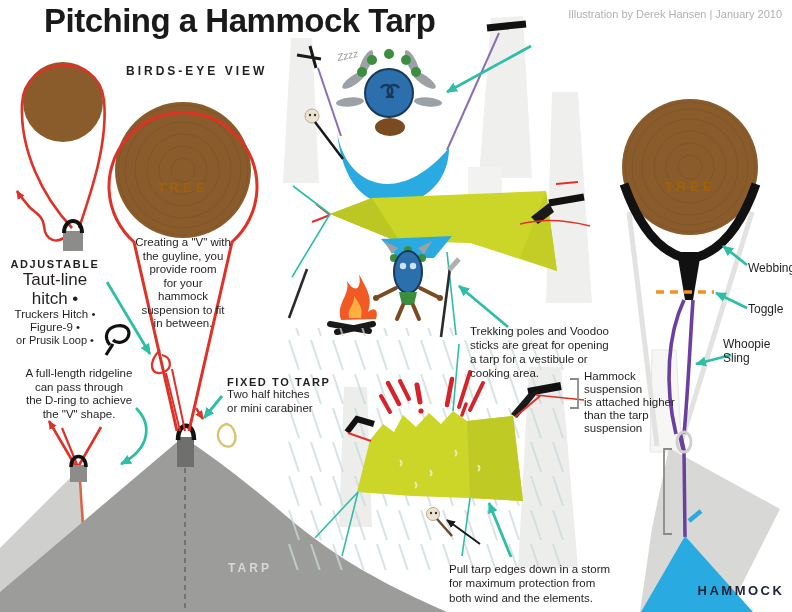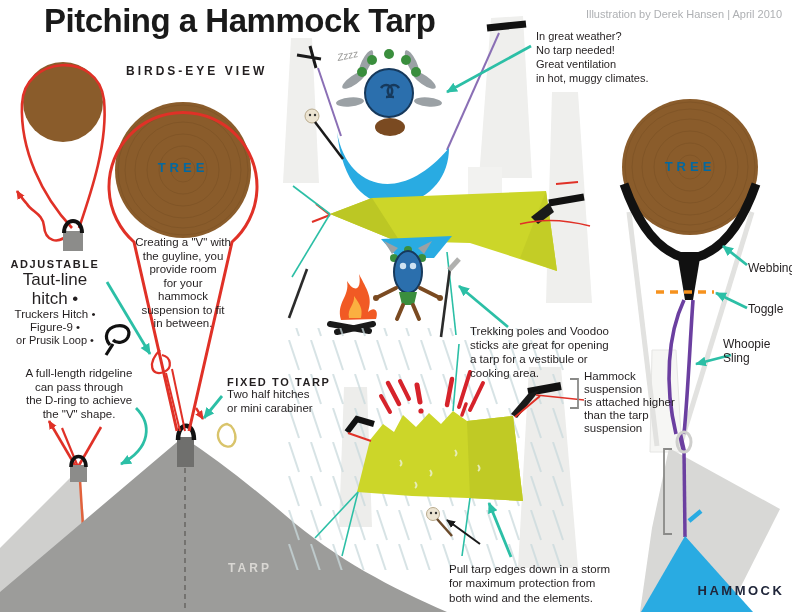--- a/index.html
+++ b/index.html
@@ -5,21 +5,21 @@
   html,body{margin:0;padding:0;background:#fff;}
   #page{position:relative;width:792px;height:612px;overflow:hidden;background:#fff;
         font-family:"Liberation Sans","DejaVu Sans",sans-serif;color:#231f20;}
   #art{position:absolute;left:0;top:0;}
   .txt{position:absolute;}
   .note{position:absolute;font-size:11.5px;line-height:1.18;color:#231f20;white-space:pre-line;}
   .caps{font-weight:bold;letter-spacing:2.2px;font-size:11px;color:#231f20;}
   .title{left:8px;top:2px;font-size:33px;font-weight:bold;letter-spacing:-0.5px;color:#1a1a1a;margin-left:36px;}
   .credit{right:10px;top:8px;font-size:11px;color:#aeb0b3;}
   .bev{left:126px;top:64px;letter-spacing:3px;font-size:12px;}
-  .treelab{font-size:13px;font-weight:bold;letter-spacing:4px;color:#0369a1;text-align:center;}
+  .treelab{font-size:13px;font-weight:bold;letter-spacing:4px;color:#a16207;text-align:center;margin-top:20px;}
   .tarplab{left:205px;top:561px;width:90px;text-align:center;font-size:12px;font-weight:bold;
            letter-spacing:3px;color:#d9d7d3;}
   .hamlab{left:686px;top:583px;width:110px;text-align:center;font-size:13px;font-weight:bold;
           letter-spacing:2.5px;color:#20263a;}
   .zzz{left:337px;top:50px;font-size:10px;color:#9a9a98;transform:rotate(-12deg);font-style:italic;}
   .right{text-align:center;}
   .ctr{text-align:center;}
   .lbl{position:absolute;font-size:12px;color:#231f20;}
 </style>
 </head>
@@ -229,21 +229,21 @@
     <polygon points="685,536 641,612 753,612" fill="#29abe2"></polygon>
     <path d="M570,379 L578,379 L578,408 L570,408" stroke="#8a8a88" stroke-width="1.8" fill="none"></path>
     <path d="M672,449 L664,449 L664,534 L672,534" stroke="#8a8a88" stroke-width="1.8" fill="none"></path>
     <line x1="747" y1="265" x2="723" y2="246" stroke="#2cbfa6" stroke-width="2.8" marker-end="url(#ahT)"></line>
     <line x1="747" y1="308" x2="716" y2="293" stroke="#2cbfa6" stroke-width="2.8" marker-end="url(#ahT)"></line>
     <line x1="731" y1="355" x2="696" y2="364" stroke="#2cbfa6" stroke-width="2.8" marker-end="url(#ahT)"></line>
   </g>
 </svg>
 
 <div class="txt title">Pitching a Hammock Tarp</div>
-<div class="txt credit">Illustration by Derek Hansen  |  April 2010</div>
+<div class="txt credit">Illustration by Derek Hansen  |  January 2010</div>
 
 <div class="txt caps bev">BIRDS-EYE VIEW</div>
 <div class="txt treelab" style="left:133px;top:160px;width:100px;">TREE</div>
 <div class="note ctr" style="left:123px;top:236px;width:120px;">Creating a "V" with
 the guyline, you
 provide room
 for your
 hammock
 suspension to fit
 in between.</div>
@@ -262,24 +262,20 @@
 the "V" shape.</div>
 
 <div class="txt" style="left:227px;top:376px;">
   <div class="caps" style="letter-spacing:1.6px;">FIXED TO TARP</div>
   <div class="note" style="position:static;">Two half hitches
 or mini carabiner</div>
 </div>
 
 <div class="txt tarplab">TARP</div>
 
-<div class="note" style="left:536px;top:29px;width:116px;font-size:11px;line-height:1.28;">In great weather?
-No tarp needed!
-Great ventilation
-in hot, muggy climates.</div>
 <div class="txt zzz">Zzzz</div>
 <div class="note" style="left:449px;top:562px;width:170px;line-height:1.25;">Pull tarp edges down in a storm
 for maximum protection from
 both wind and the elements.</div>
 <div class="note" style="left:470px;top:324px;width:160px;line-height:1.22;">Trekking poles and Voodoo
 sticks are great for opening
 a tarp for a vestibule or
 cooking area.</div>
 
 <div class="txt treelab" style="left:640px;top:159px;width:100px;">TREE</div>

